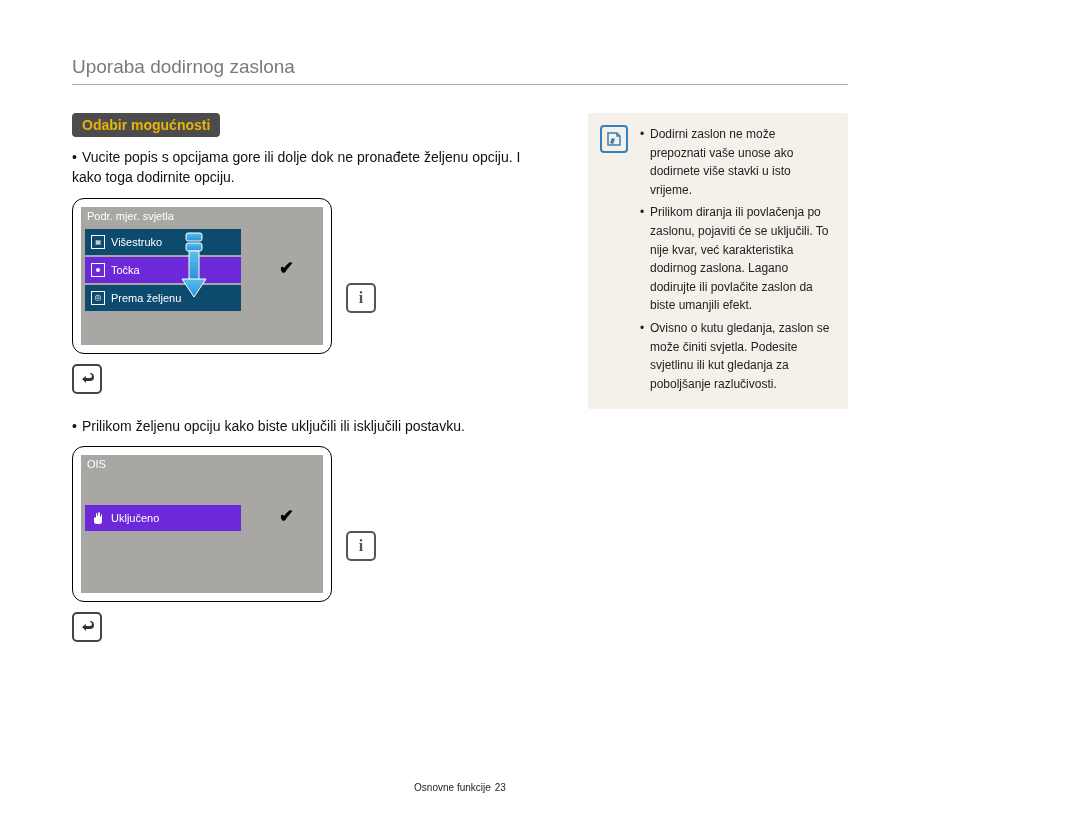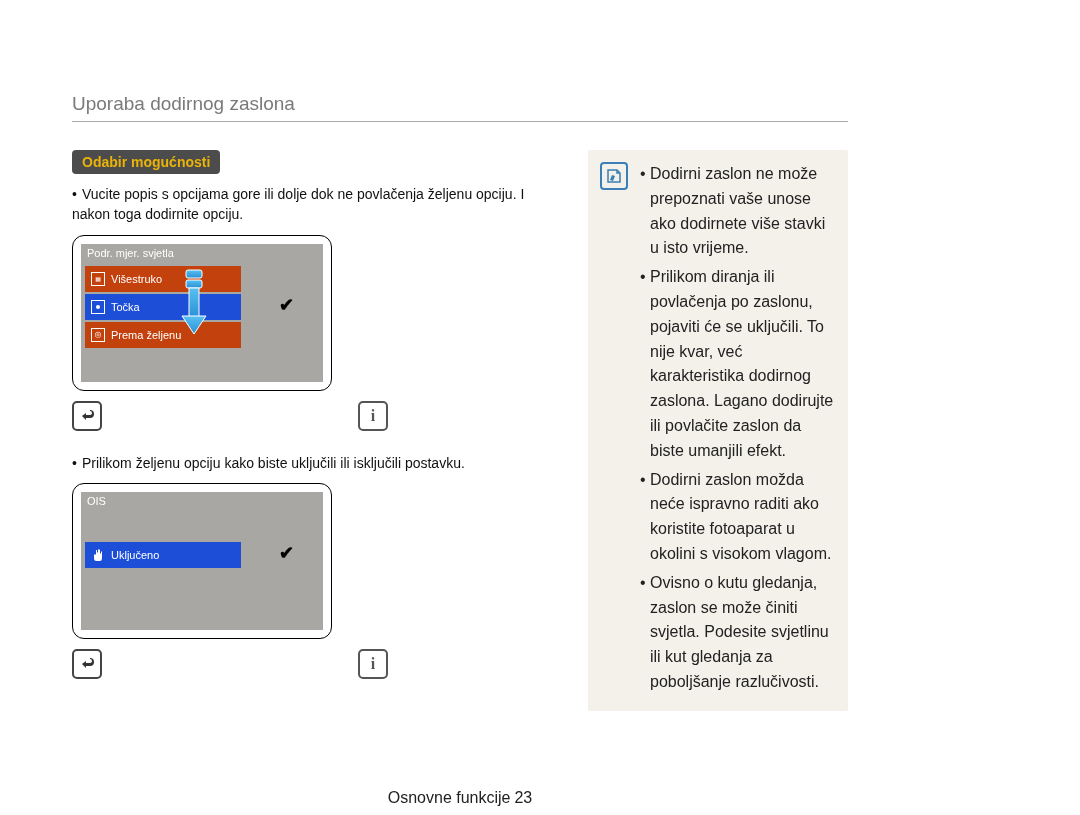--- a/index.html
+++ b/index.html
@@ -6,21 +6,21 @@
     margin: 0;
     padding: 0;
     background: #fff;
     font-family: Arial, Helvetica, sans-serif;
     color: #111;
     width: 1080px;
   }
   .page {
     width: 920px;
     height: 815px;
-    padding: 93px 72px 0;
+    padding: 56px 72px 0;
     box-sizing: border-box;
     position: relative;
   }
   .hdr {
     font-size: 19px;
     color: #7a7a7a;
     border-bottom: 1px solid #aaa;
     padding-bottom: 6px;
     margin-bottom: 28px;
   }
@@ -38,22 +38,22 @@
     margin-bottom: 10px;
   }
   .body-text {
     font-size: 14px;
     line-height: 1.45;
     margin: 0 0 10px;
   }
   .body-text .bullet-dot { display:inline-block; width:10px; }
   .screen-wrap {
     display: flex;
-    align-items: flex-end;
-    gap: 26px;
+    align-items: center;
+    gap: 14px;
     margin-bottom: 22px;
   }
   .device {
     border: 1px solid #000;
     border-radius: 12px;
     width: 260px;
     padding: 8px;
     box-sizing: border-box;
     position: relative;
   }
@@ -68,30 +68,30 @@
     position: absolute;
     top: 3px; left: 6px;
     font-size: 11px;
     color: #fff;
   }
   .row {
     position: absolute;
     left: 4px;
     width: 156px;
     height: 26px;
-    background: #c2410c;
+    background: #0c4a6e;
     color: #fff;
     font-size: 11px;
     display: flex;
     align-items: center;
     gap: 6px;
     padding-left: 6px;
     box-sizing: border-box;
   }
-  .row.sel { background: #1d4ed8; }
+  .row.sel { background: #6d28d9; }
   .row .ic {
     width: 14px; height: 14px;
     border: 1px solid #fff;
     display: inline-flex;
     align-items: center;
     justify-content: center;
     box-sizing: border-box;
     font-size: 8px;
   }
   .row .ic.dot::after { content:""; width:4px; height:4px; background:#fff; border-radius:50%; }
@@ -132,59 +132,59 @@
     position: absolute;
     left: 96px; top: 24px;
     width: 34px; height: 72px;
     pointer-events: none;
   }
   .notebox {
     background: #f4f1ea;
     border-radius: 2px;
     padding: 12px 14px 12px 52px;
     position: relative;
-    font-size: 16px;
+    font-size: 12px;
     line-height: 1.55;
     color: #222;
   }
   .note-icon {
     position: absolute;
     left: 12px; top: 12px;
     width: 24px; height: 24px;
     border: 2px solid #3a7fb5;
     border-radius: 4px;
     color: #3a7fb5;
     display:flex;align-items:center;justify-content:center;
   }
   .note-icon svg { width:16px; height:16px; }
   .notebox ul { list-style: none; padding:0; margin:0; }
   .notebox li { position:relative; padding-left:10px; margin-bottom:4px; }
   .notebox li::before { content:"•"; position:absolute; left:0; }
   .footer {
     position: absolute;
-    bottom: 8px;
+    bottom: 22px;
     left: 0; right:0;
     text-align: center;
-    font-size: 16px;
+    font-size: 10px;
     color: #222;
   }
   .footer .pg { margin-left:4px; }
   .hand-ic { width:14px; height:14px; display:inline-block; }
 </style>
 </head>
 <body>
 
 <div class="page">
   <div class="hdr">Uporaba dodirnog zaslona</div>
 
   <div class="cols">
     <div class="col-left">
       <div class="pill">Odabir mogućnosti</div>
 
-      <p class="body-text"><span class="bullet-dot">•</span><span>Vucite popis s opcijama gore ili dolje dok ne povlačenja željenu opciju. I nakon toga dodirnite opciju.</span></p>
+      <p class="body-text"><span class="bullet-dot">•</span><span>Vucite popis s opcijama gore ili dolje dok ne pronađete željenu opciju. I kako toga dodirnite opciju.</span></p>
 
       
       <div class="screen-wrap">
         <div>
           <div class="device">
             <div class="screen">
               <span class="screen-title">Podr. mjer. svjetla</span>
 
               <div class="row" style="top:22px">
                 <span class="ic grid">▦</span>
@@ -265,21 +265,20 @@
         <div class="note-icon">
           <svg viewBox="0 0 16 16">
               <path d="M2 2h9l3 3v9H2z" fill="none" stroke="#3a7fb5" stroke-width="1.5"></path>
               <path d="M11 2v3h3" fill="none" stroke="#3a7fb5" stroke-width="1.5"></path>
               <path d="M4 12l2-5 3 1-2 5z" fill="#3a7fb5"></path>
             </svg>
         </div>
         <ul>
           <li>Dodirni zaslon ne može prepoznati vaše unose ako dodirnete više stavki u isto vrijeme.</li>
           <li>Prilikom diranja ili povlačenja po zaslonu, pojaviti će se uključili. To nije kvar, već karakteristika dodirnog zaslona. Lagano dodirujte ili povlačite zaslon da biste umanjili efekt.</li>
-          <li>Dodirni zaslon možda neće ispravno raditi ako koristite fotoaparat u okolini s visokom vlagom.</li>
           <li>Ovisno o kutu gledanja, zaslon se može činiti svjetla. Podesite svjetlinu ili kut gledanja za poboljšanje razlučivosti.</li>
         </ul>
       </div>
     </div>
   </div>
 
   <div class="footer">
     <span>Osnovne funkcije</span><span class="pg">23</span>
   </div>
 </div>

